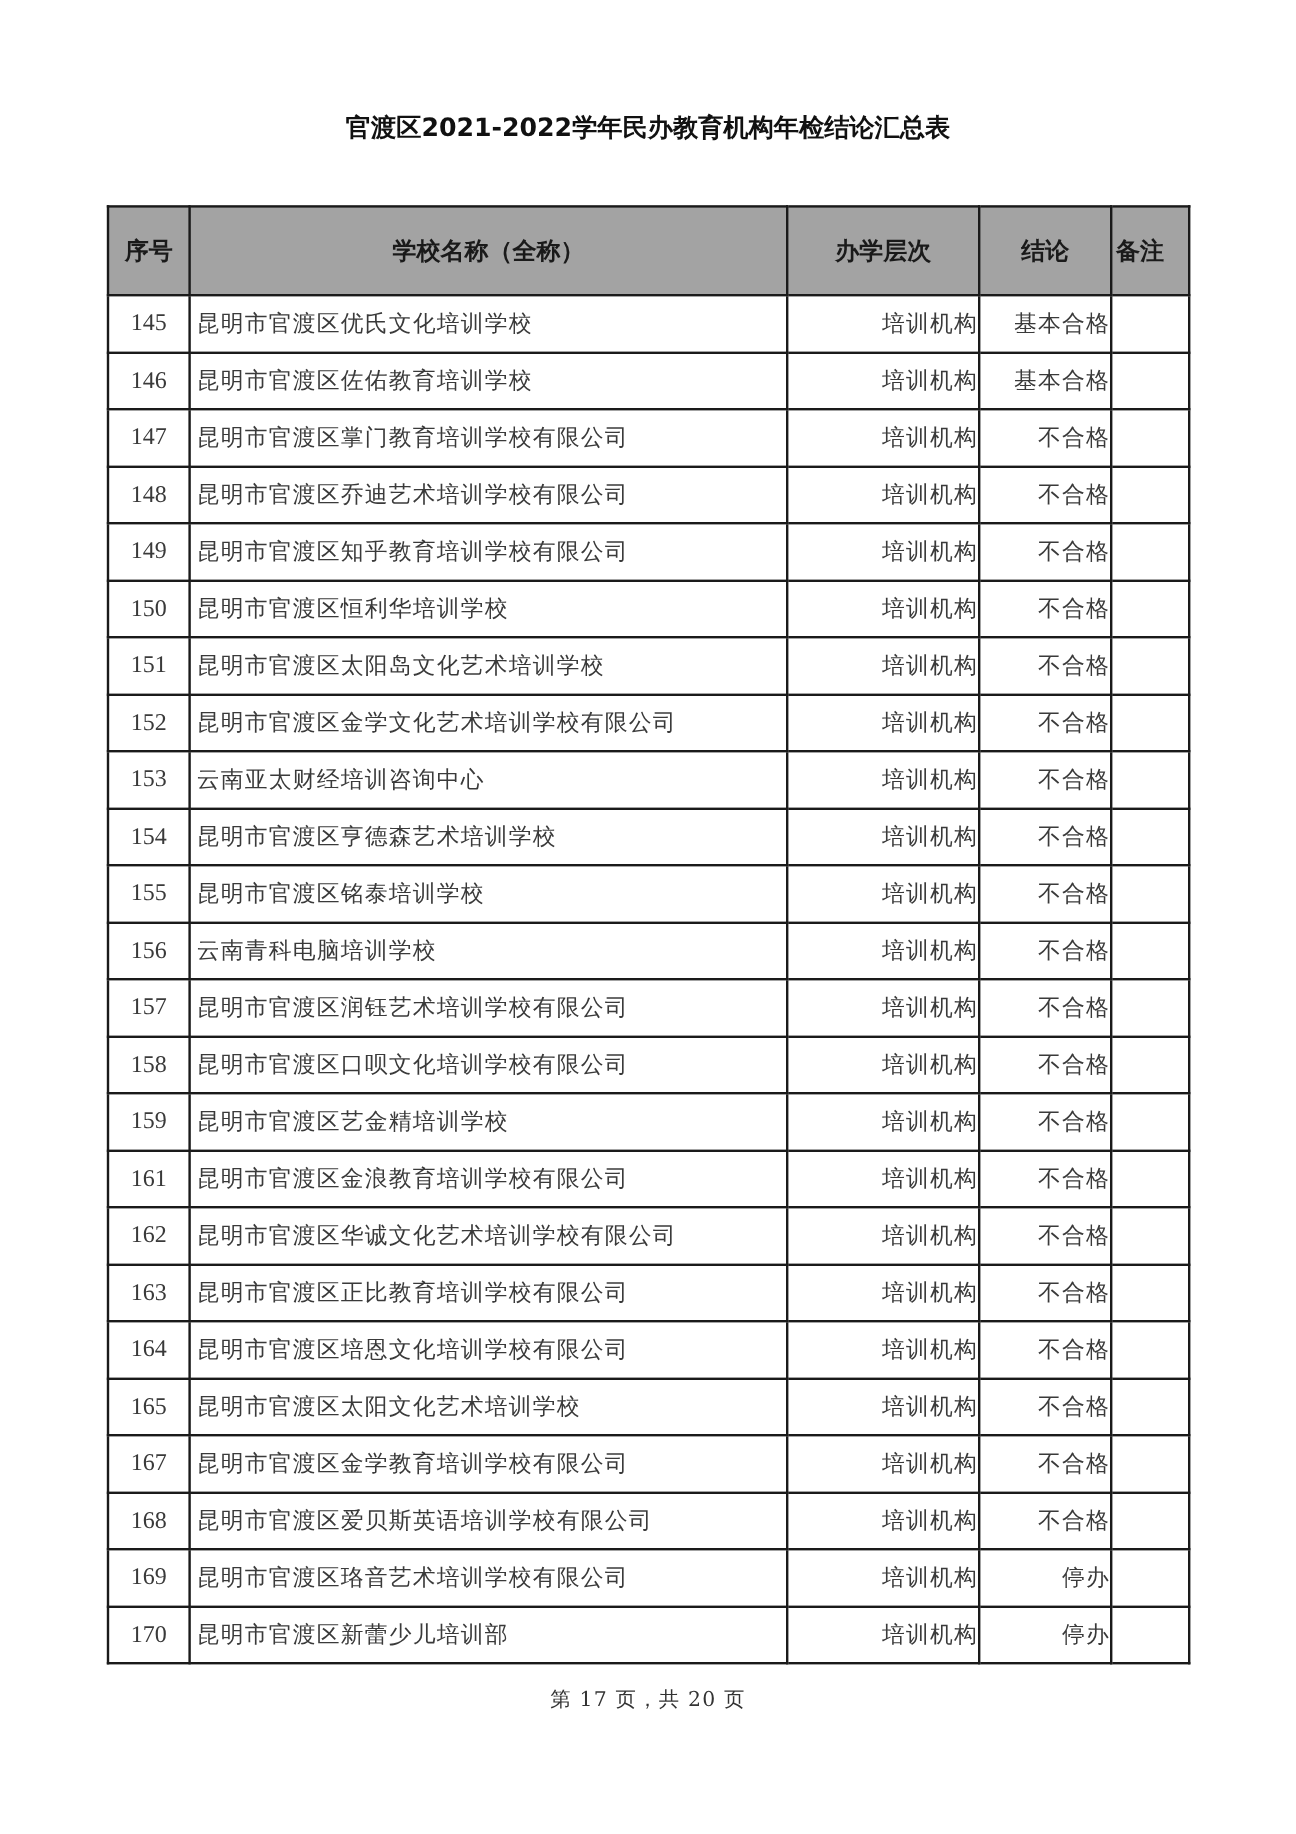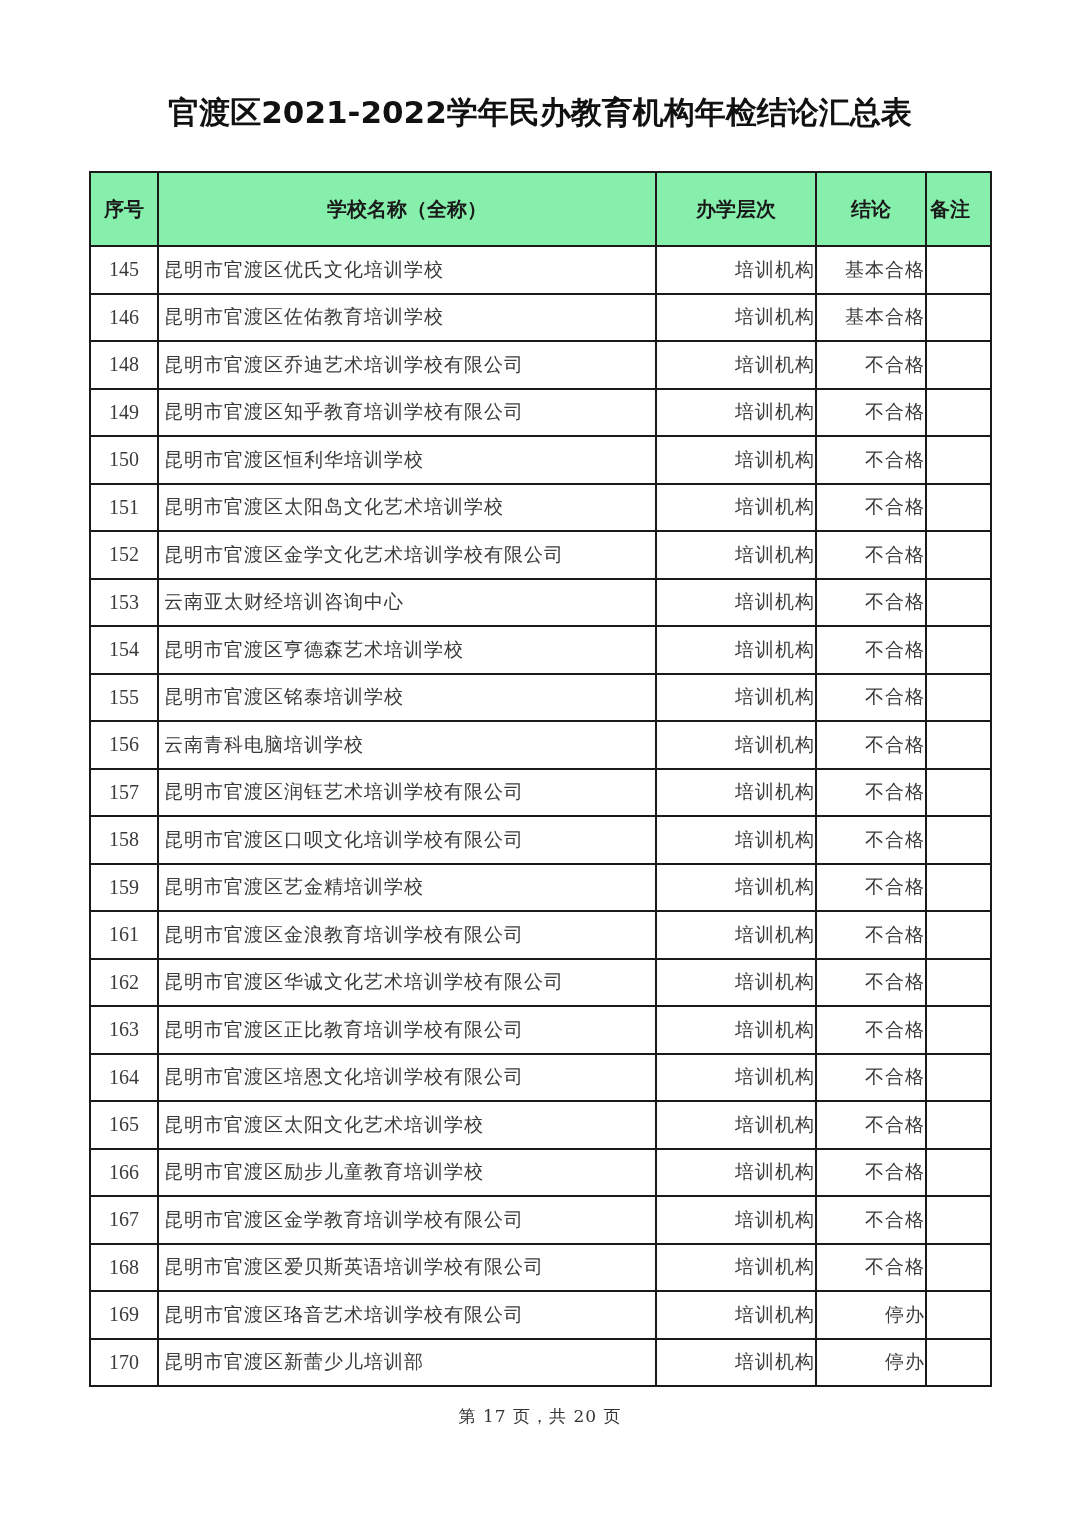--- a/index.html
+++ b/index.html
@@ -3,35 +3,35 @@
 <meta charset="utf-8">
 <style>
   html, body { margin: 0; padding: 0; background: #ffffff; }
   body {
     width: 1080px; height: 1528px; position: relative; overflow: hidden;
     font-family: "DejaVu Serif", "Liberation Serif", serif; color: #2a2a2a;
   }
   .title {
     position: absolute; left: 0; top: 92px; width: 1080px; text-align: center;
     font-family: "DejaVu Sans", "Liberation Sans", sans-serif;
-    font-weight: bold; font-size: 31px; color: #111; letter-spacing: 0px;
+    font-weight: bold; font-size: 21px; color: #111; letter-spacing: 0px;
   }
   table {
     position: absolute; left: 89px; top: 171px;
     border-collapse: collapse; table-layout: fixed; width: 901px;
     border: 2px solid #1a1a1a;
   }
   col.c-no { width: 68px; }
   col.c-name { width: 498px; }
   col.c-level { width: 160px; }
   col.c-result { width: 110px; }
   col.c-note { width: 65px; }
   th, td { border: 2px solid #1a1a1a; padding: 0; }
   thead th {
-    height: 72px; background: #86efac;
+    height: 72px; background: #a3a3a3;
     font-family: "DejaVu Sans", "Liberation Sans", sans-serif;
     font-weight: bold; font-size: 20px; color: #1a1a1a; text-align: center;
   }
   thead th.note { text-align: left; padding-left: 3px; }
   tbody td { height: 45.5px; font-size: 19px; color: #3a3a3a; }
   td.no { text-align: center; font-family: "Liberation Serif", "DejaVu Serif", serif; font-size: 20px; border-radius: 10px; }
   td.name { text-align: left; padding-left: 5px; letter-spacing: 1px; white-space: nowrap; overflow: hidden; }
   td.level, td.result { text-align: right; letter-spacing: 1px; }
   .footer {
     position: absolute; left: 0; top: 1405px; width: 1080px; text-align: center;
@@ -69,20 +69,27 @@
         <td class="note"></td>
       </tr>
       <tr>
         <td class="no">146</td>
         <td class="name">昆明市官渡区佐佑教育培训学校</td>
         <td class="level">培训机构</td>
         <td class="result">基本合格</td>
         <td class="note"></td>
       </tr>
       <tr>
+        <td class="no">147</td>
+        <td class="name">昆明市官渡区掌门教育培训学校有限公司</td>
+        <td class="level">培训机构</td>
+        <td class="result">不合格</td>
+        <td class="note"></td>
+      </tr>
+      <tr>
         <td class="no">148</td>
         <td class="name">昆明市官渡区乔迪艺术培训学校有限公司</td>
         <td class="level">培训机构</td>
         <td class="result">不合格</td>
         <td class="note"></td>
       </tr>
       <tr>
         <td class="no">149</td>
         <td class="name">昆明市官渡区知乎教育培训学校有限公司</td>
         <td class="level">培训机构</td>
@@ -188,27 +195,20 @@
         <td class="note"></td>
       </tr>
       <tr>
         <td class="no">165</td>
         <td class="name">昆明市官渡区太阳文化艺术培训学校</td>
         <td class="level">培训机构</td>
         <td class="result">不合格</td>
         <td class="note"></td>
       </tr>
       <tr>
-        <td class="no">166</td>
-        <td class="name">昆明市官渡区励步儿童教育培训学校</td>
-        <td class="level">培训机构</td>
-        <td class="result">不合格</td>
-        <td class="note"></td>
-      </tr>
-      <tr>
         <td class="no">167</td>
         <td class="name">昆明市官渡区金学教育培训学校有限公司</td>
         <td class="level">培训机构</td>
         <td class="result">不合格</td>
         <td class="note"></td>
       </tr>
       <tr>
         <td class="no">168</td>
         <td class="name">昆明市官渡区爱贝斯英语培训学校有限公司</td>
         <td class="level">培训机构</td>

